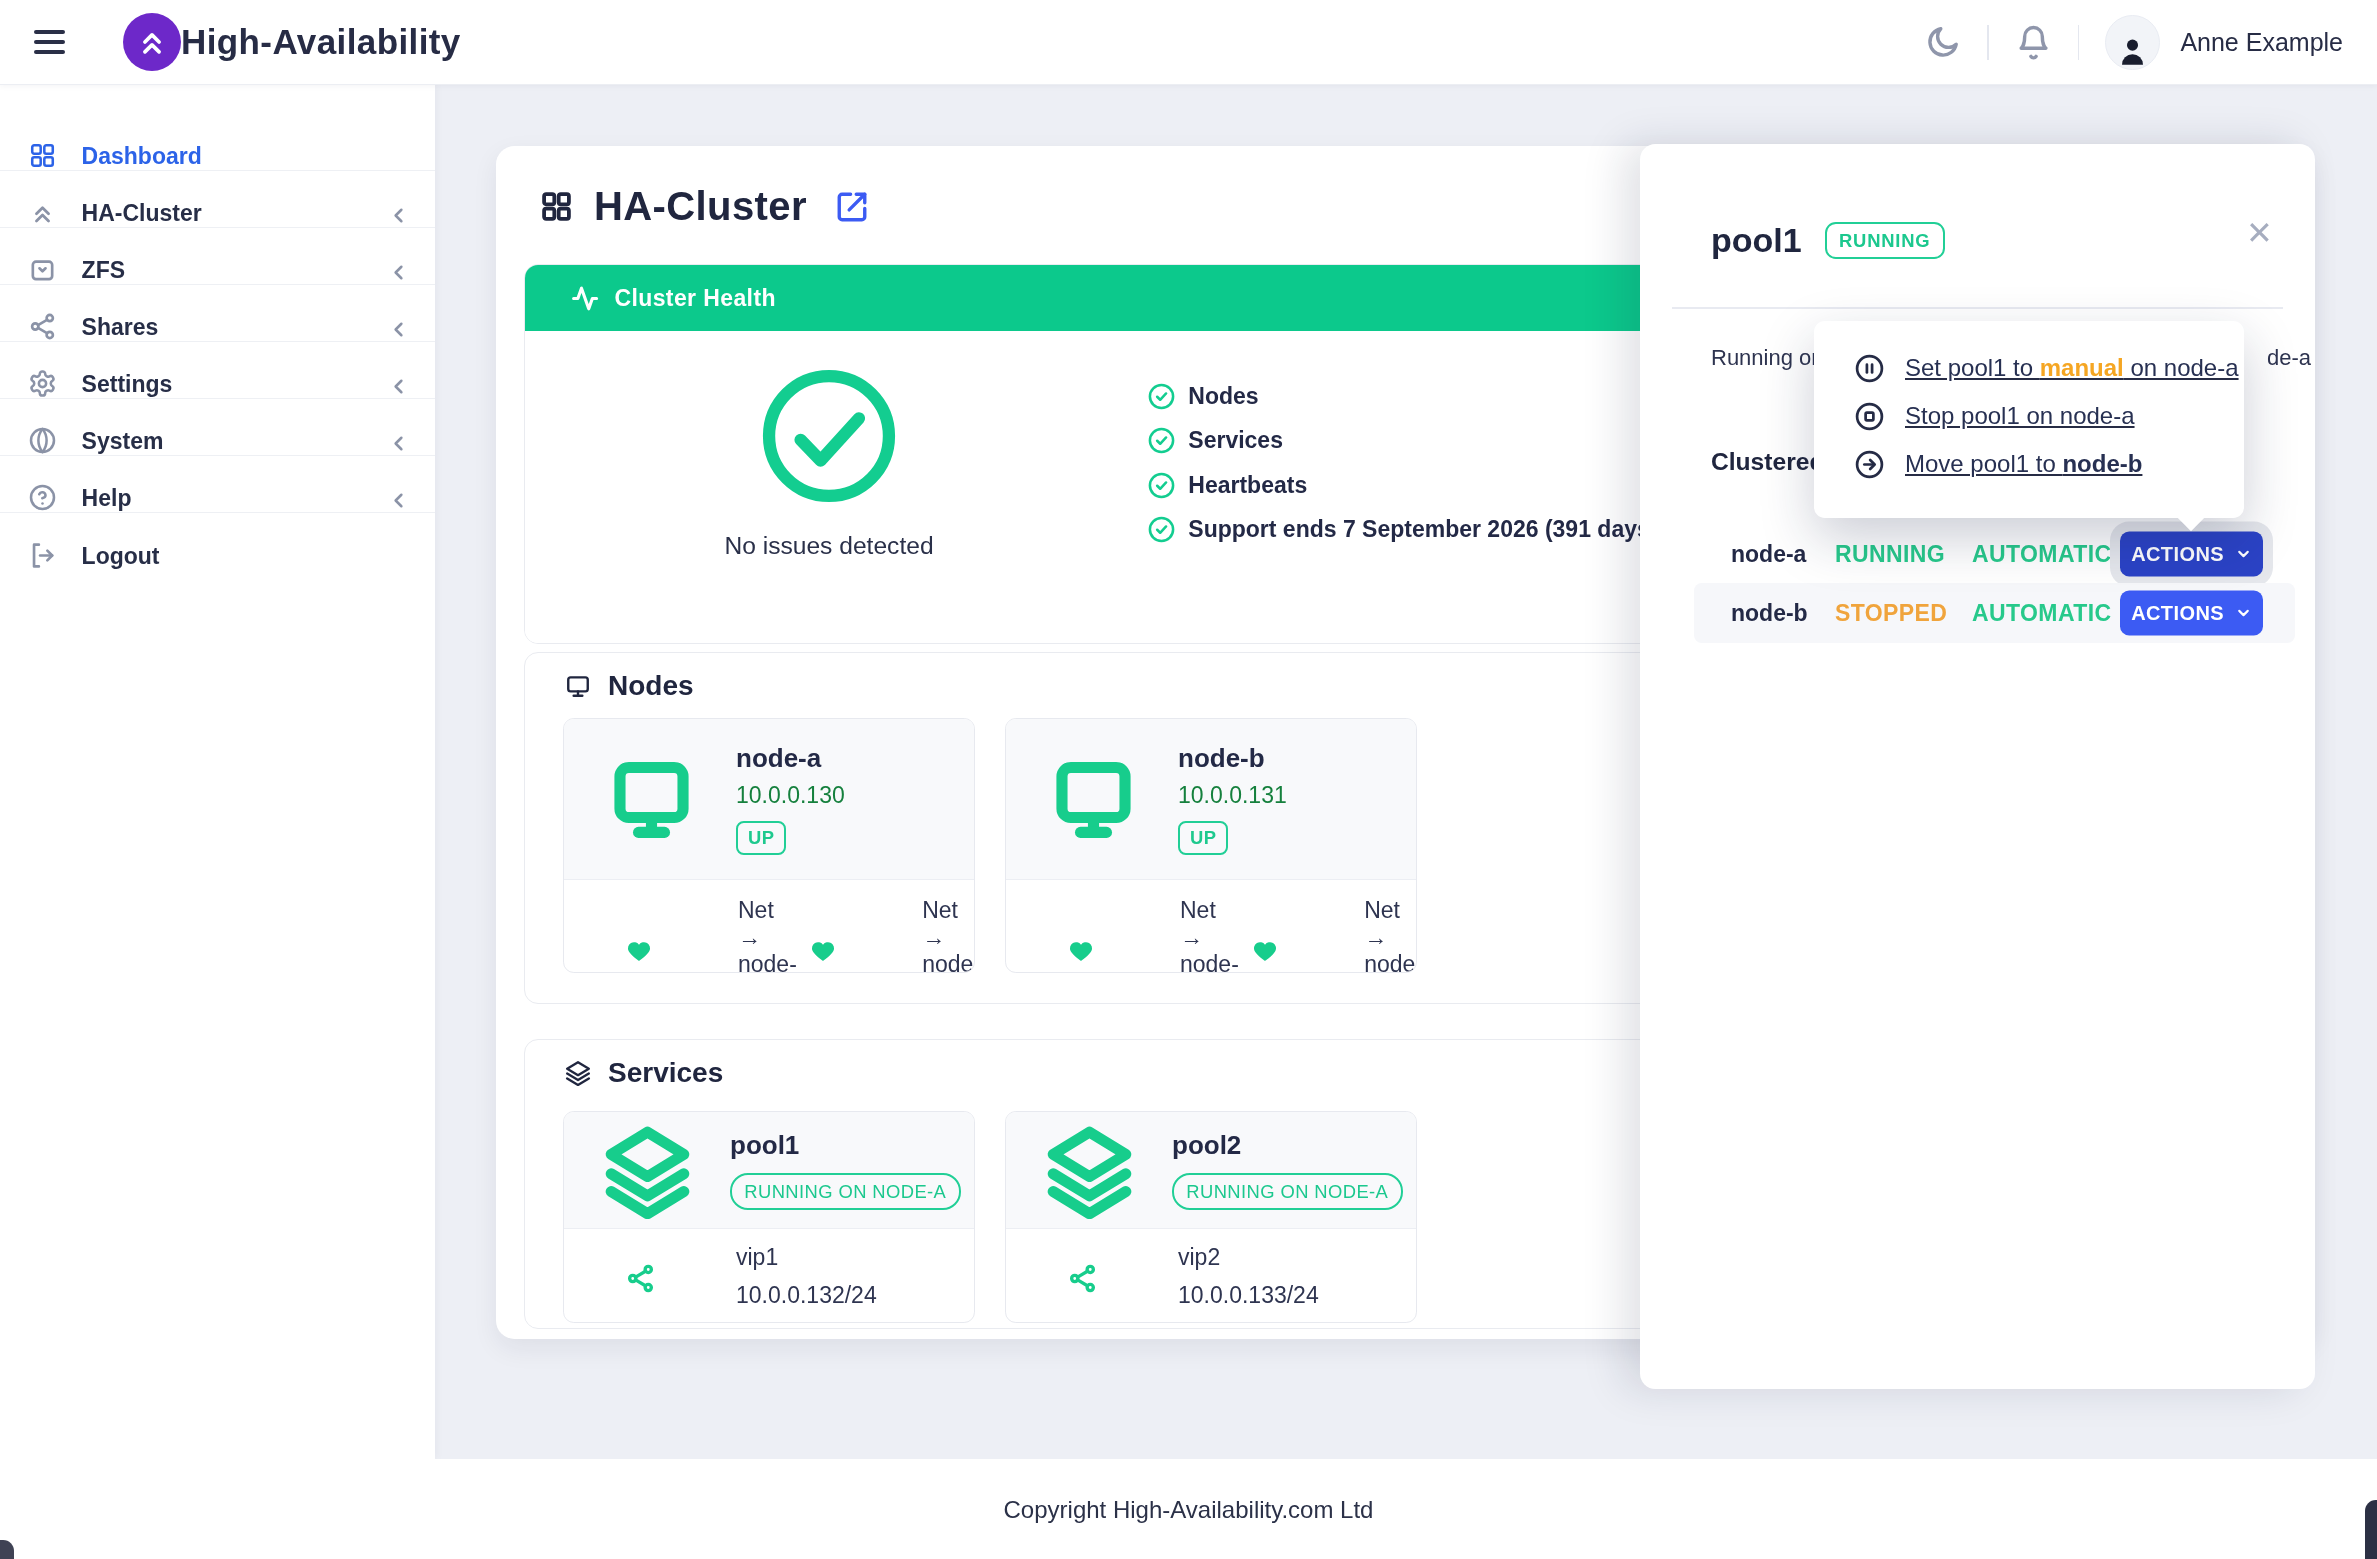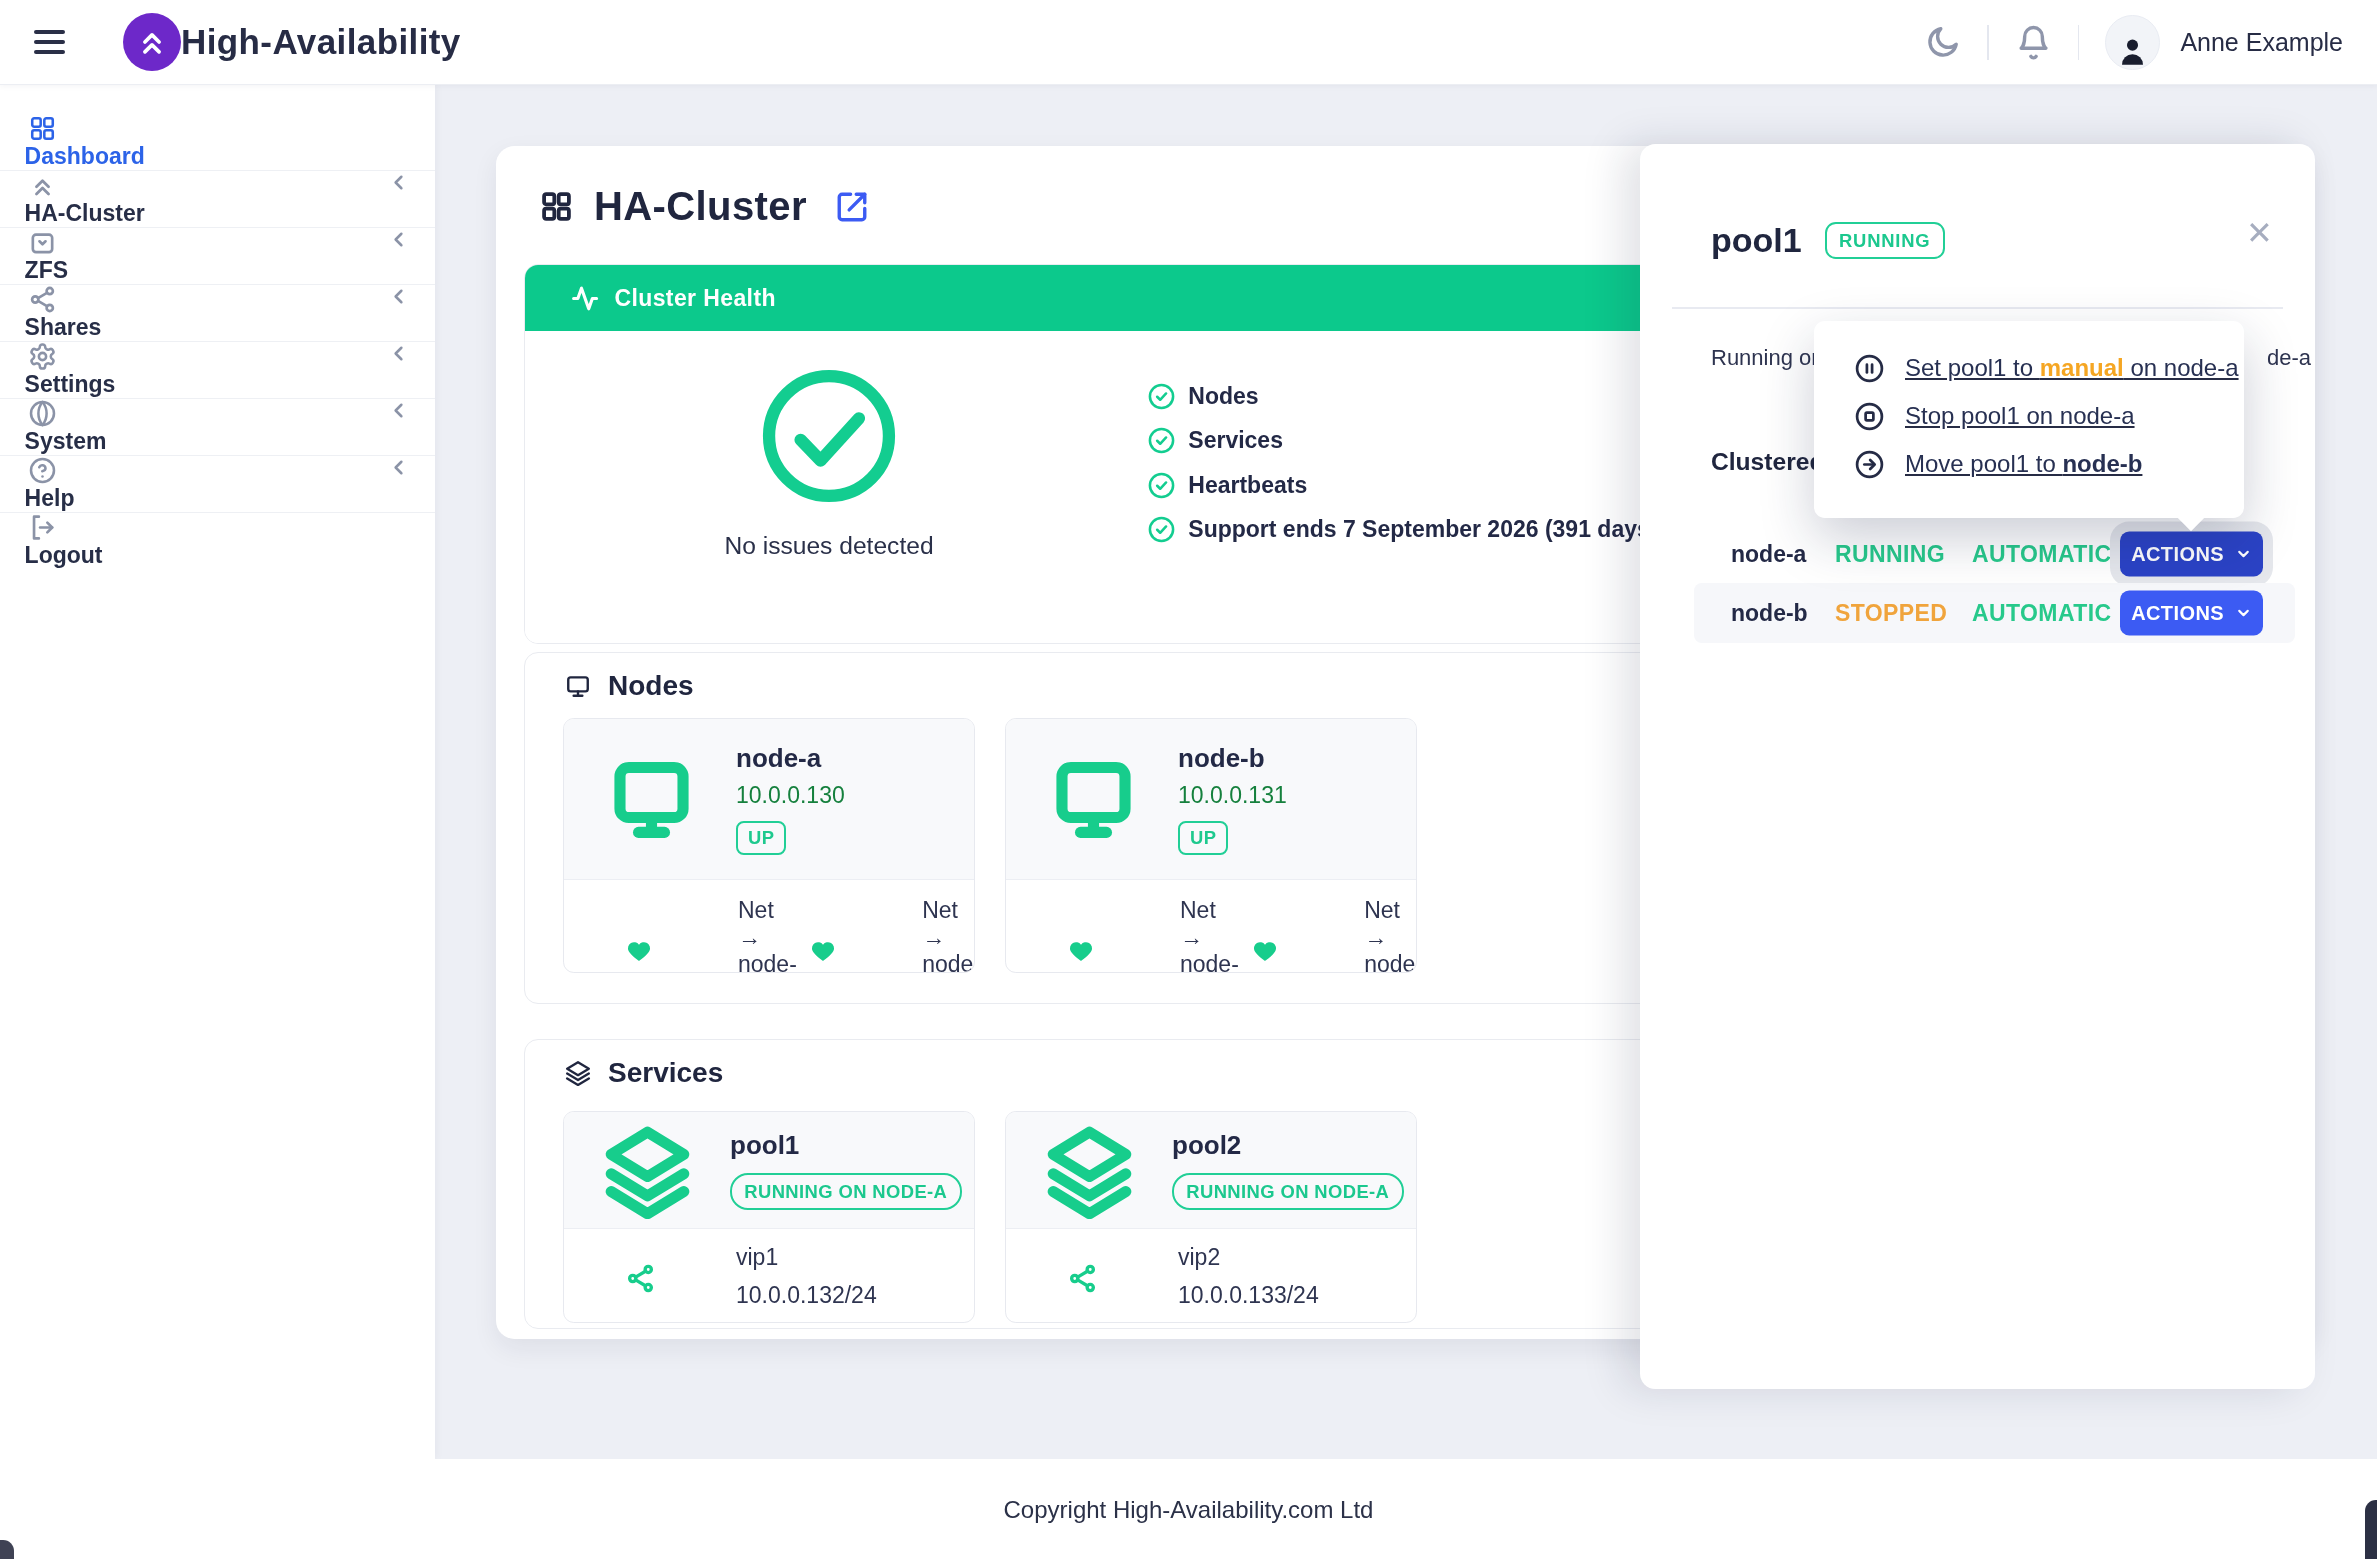--- a/index.html
+++ b/index.html
@@ -18,22 +18,22 @@
   .top-right { margin-left:auto; margin-right:34px; display:flex; align-items:center; }
   .tb-icon { color:#8f96ab; display:flex; align-items:center; justify-content:center; width:46px; }
   .tb-sep { width:1.5px; height:35px; background:#e4e7ef; margin:0 26px; }
   .avatar { width:55px; height:55px; border-radius:50%; background:#f2f4f8; border:1.5px solid #e9ecf3;
             display:flex; align-items:flex-end; justify-content:center; overflow:hidden; color:#191d2e; }
   .username { margin-left:20px; font-size:25px; color:#272c45; }
 
   
   .sidebar { position:absolute; left:0; top:85px; width:435px; height:1374px; background:#fff;
              box-shadow:2.3px 0 7.7px rgba(20,25,60,.04); z-index:30; padding-top:29px; }
-  .side-item { height:57px; display:flex; align-items:flex-start; position:relative; cursor:pointer;
-               border-bottom:1.5px solid #eef0f4;flex-direction:column; }
+  .side-item { height:57px; display:flex; align-items:flex-end; position:relative; cursor:pointer;
+               border-bottom:1.5px solid #eef0f4; }
   .side-item:last-child { border-bottom:none; }
   .sicon { width:29px; height:29px; margin-left:28px; color:#8b93a7; flex:0 0 auto; }
   .slabel { margin-left:24.6px; font-size:23px; font-weight:700; color:#272e47; }
   .side-item.active .sicon { color:#2c63e8; }
   .side-item.active .slabel { color:#2c63e8; }
   .schev { position:absolute; right:24.6px; width:23px; height:23px; color:#8b93a7; }
 
   .content-bg { position:absolute; left:435px; top:85px; right:0; bottom:101px; background:#edeff5; }
 
   
@@ -74,21 +74,21 @@
   .node-tile .tile-top { height:161px; padding-left:43px; }
   .svc-tile .tile-top { height:117px; padding-left:35px; }
   .monitor-ic { width:89px; height:94px; color:#17cd8c; flex:0 0 auto; }
   .layers-big { width:97px; height:97px; color:#17cd8c; flex:0 0 auto; }
   .tile-info { margin-left:40px; display:flex; flex-direction:column; }
   .tile-name { font-size:26px; font-weight:700; color:#232946; }
   .tile-ip { font-size:23px; color:#15803d; margin-top:7.7px; }
   .up-badge { margin-top:12.3px; align-self:flex-start; border:2.3px solid #21cf96; border-radius:7.7px;
               color:#1ec98e; font-size:18.4px; font-weight:600; padding:3.8px 10px; letter-spacing:0.4px; }
   .run-badge { margin-top:12.3px; align-self:flex-start; border:2.3px solid #21cf96; border-radius:18px;
-               color:#1bc88e; font-size:18.4px; font-weight:700; padding:5.4px 12.3px; letter-spacing:0.4px; }
+               color:#1bc88e; font-size:18.4px; font-weight:400; padding:5.4px 12.3px; letter-spacing:0.4px; }
   .node-bottom { padding:17px 0 0 61px; display:flex; flex-direction:row; gap:12.3px; }
   .hb-row { display:flex; align-items:center; }
   .heart-ic { width:28px; height:26px; color:#17cd8c; flex:0 0 auto; }
   .hb-text { margin-left:85px; font-size:23px; color:#2e3450; }
   .svc-bottom { padding:15.4px 0 0 61px; display:flex; }
   .share-ic { width:31px; height:31px; color:#17cd8c; margin-top:18.4px; flex:0 0 auto; }
   .vip-col { margin-left:80px; display:flex; flex-direction:column; }
   .vip-name { font-size:23px; color:#2e3450; }
   .vip-addr { font-size:23px; color:#2e3450; margin-top:10.8px; }
 

